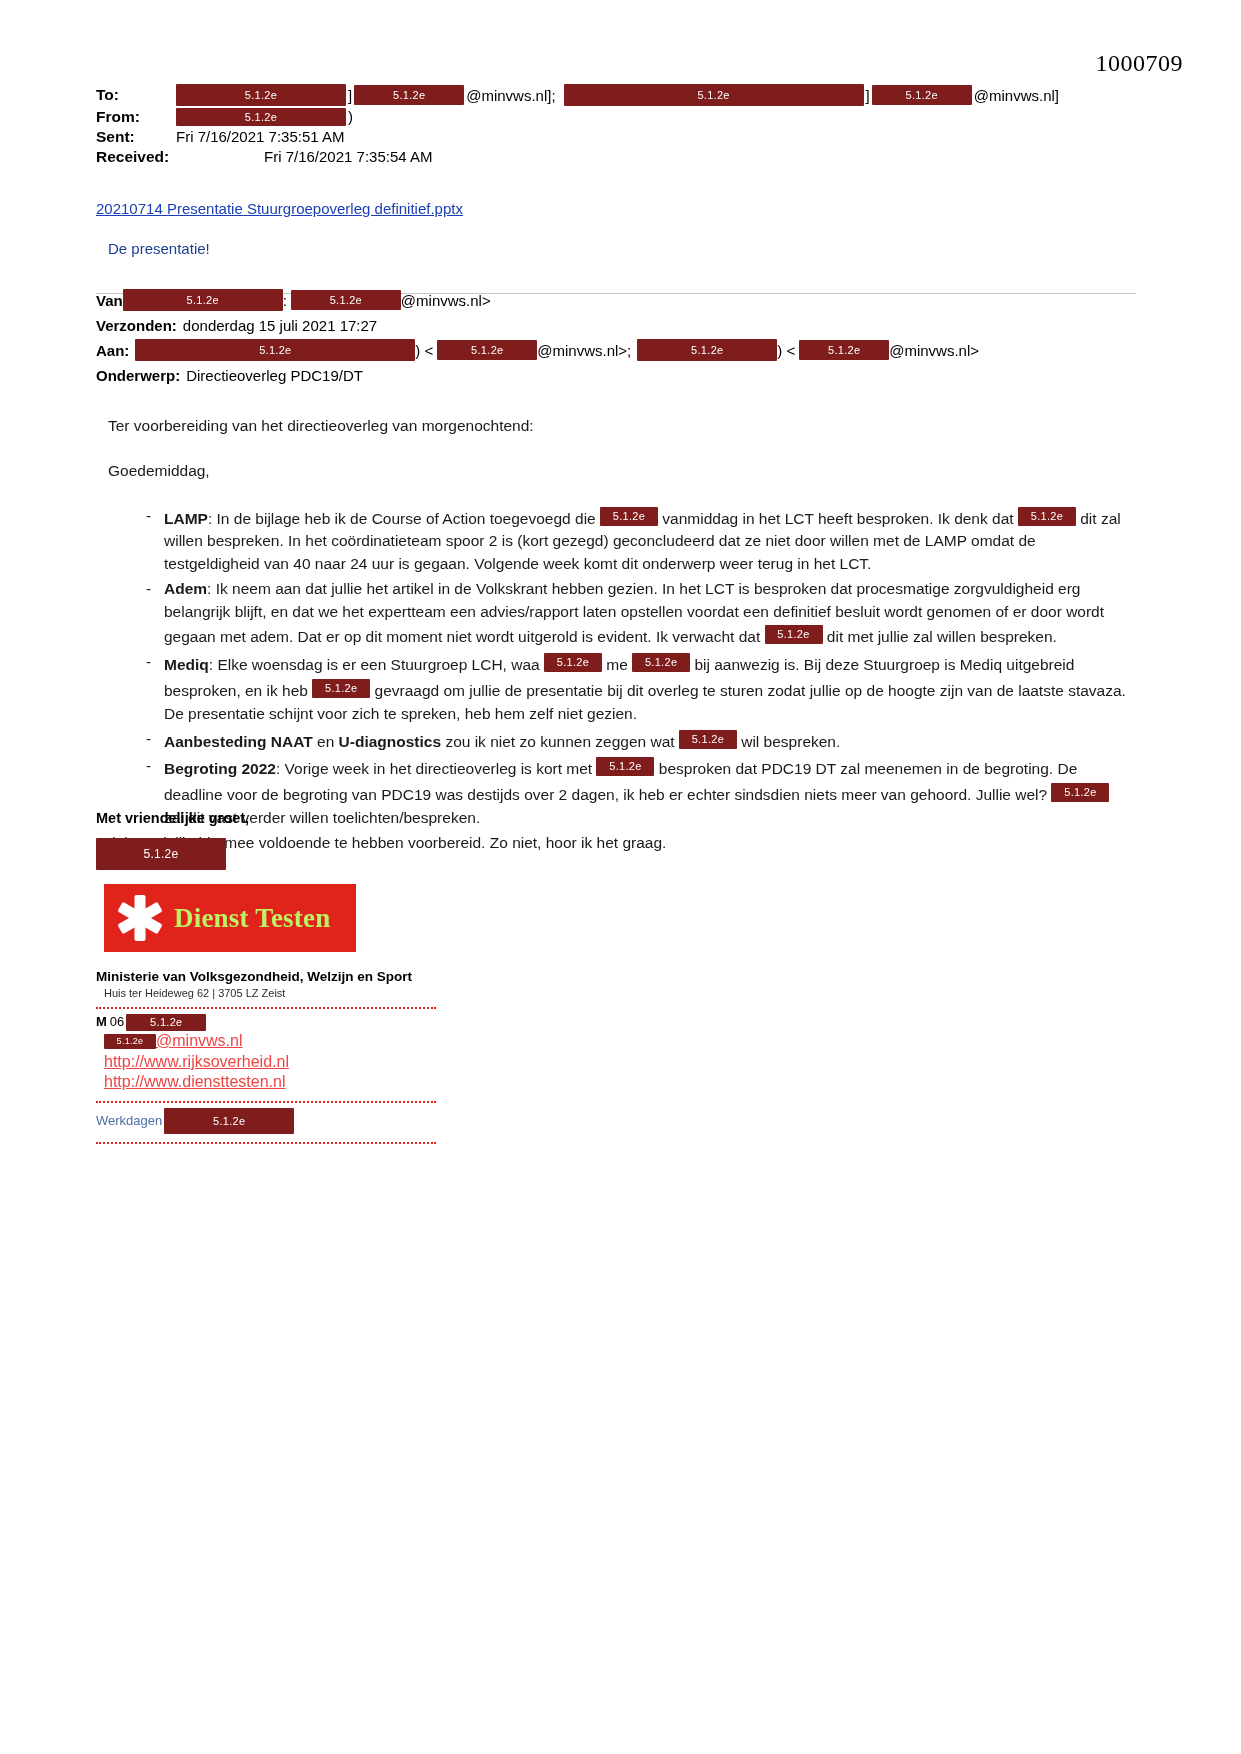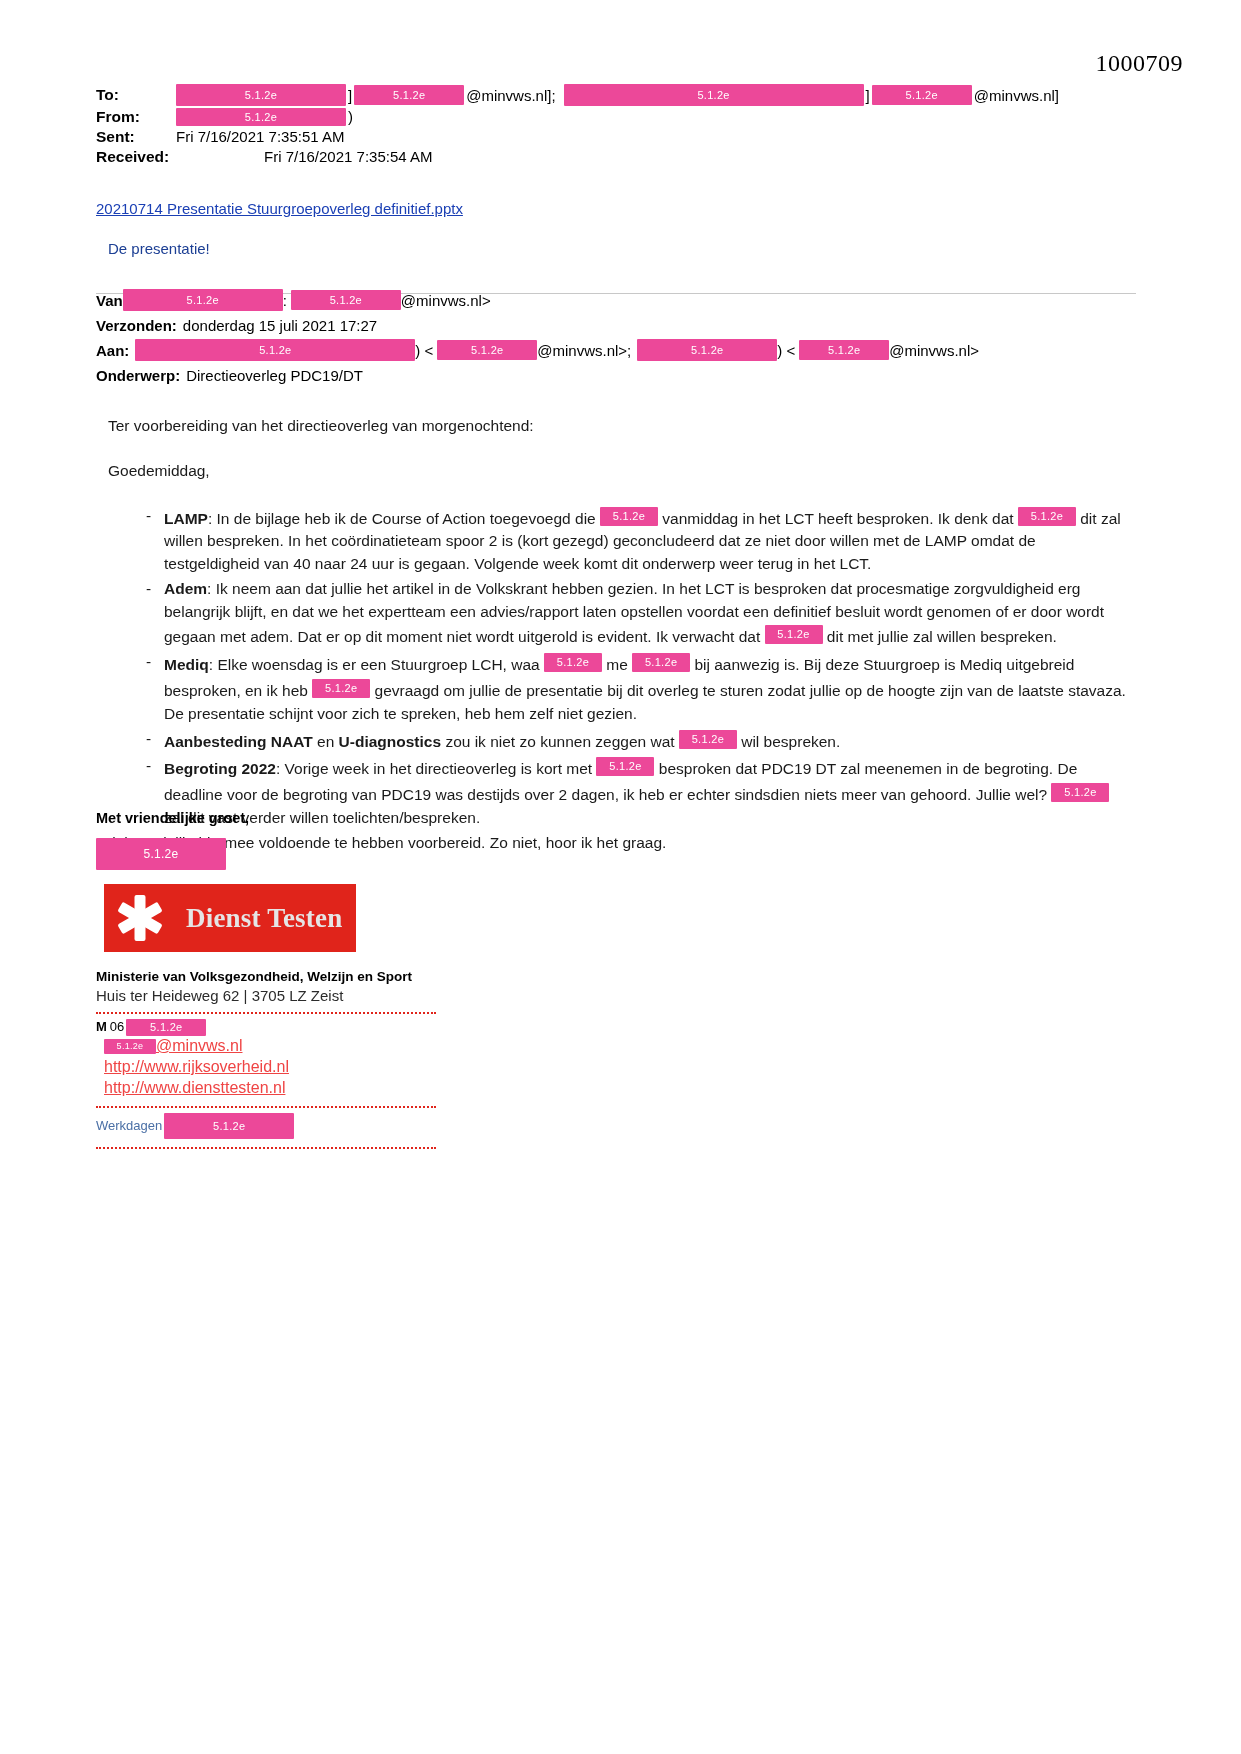--- a/index.html
+++ b/index.html
@@ -26,21 +26,21 @@
     top: 50px;
     right: 58px;
     font-size: 24px;
     font-family: "Liberation Serif", serif;
     letter-spacing: 0.5px;
   }
 
   
   .redact {
     display: inline-block;
-    background: #ec4899;
+    background: #7f1d1d;
     color: #ffffff;
     font-size: 11px;
     font-family: "Liberation Sans", sans-serif;
     text-align: center;
     vertical-align: middle;
     line-height: 1.5;
     letter-spacing: 0.3px;
     border-radius: 1px;
     overflow: hidden;
     white-space: nowrap;
@@ -197,38 +197,38 @@
     width: 11px;
     height: 46px;
     background: #fff;
     border-radius: 2px;
     transform-origin: 50% 50%;
   }
   .logo .mark span:nth-child(1){ transform: translate(-50%,-50%) rotate(0deg); }
   .logo .mark span:nth-child(2){ transform: translate(-50%,-50%) rotate(60deg); }
   .logo .mark span:nth-child(3){ transform: translate(-50%,-50%) rotate(120deg); }
   .logo .name {
-    color: #e5e5e5;
+    color: #bef264;
     font-size: 27px;
     font-family: "Liberation Serif", serif;
     font-weight: bold;
-    margin-left: 20px;
+    margin-left: 8px;
     letter-spacing: 0.2px;
   }
 
   .sig {
     position: absolute;
     left: 96px;
     top: 968px;
     width: 420px;
     font-size: 13px;
     line-height: 1.3;
   }
   .sig .org { font-weight: bold; font-size: 13.5px; }
-  .sig .addr { font-size: 15px; color: #2b2b2b; }
+  .sig .addr { font-size: 11px; color: #2b2b2b; margin-left: 8px; }
   .dotted {
     border-top: 2px dotted #e0241b;
     margin: 7px 0 5px 0;
     width: 340px;
   }
   .sig .link { color: #ef4444; text-decoration: underline; font-size: 16px; display: block; }
   .sig .mline { display: flex; align-items: center; font-size: 13px; }
   .sig .mline b { margin-right: 3px; }
   .sig .eline { display: flex; align-items: center; font-size: 12.5px; }
   .sig .werk { display: flex; align-items: center; font-size: 13px; color: #4a6fa5; }

